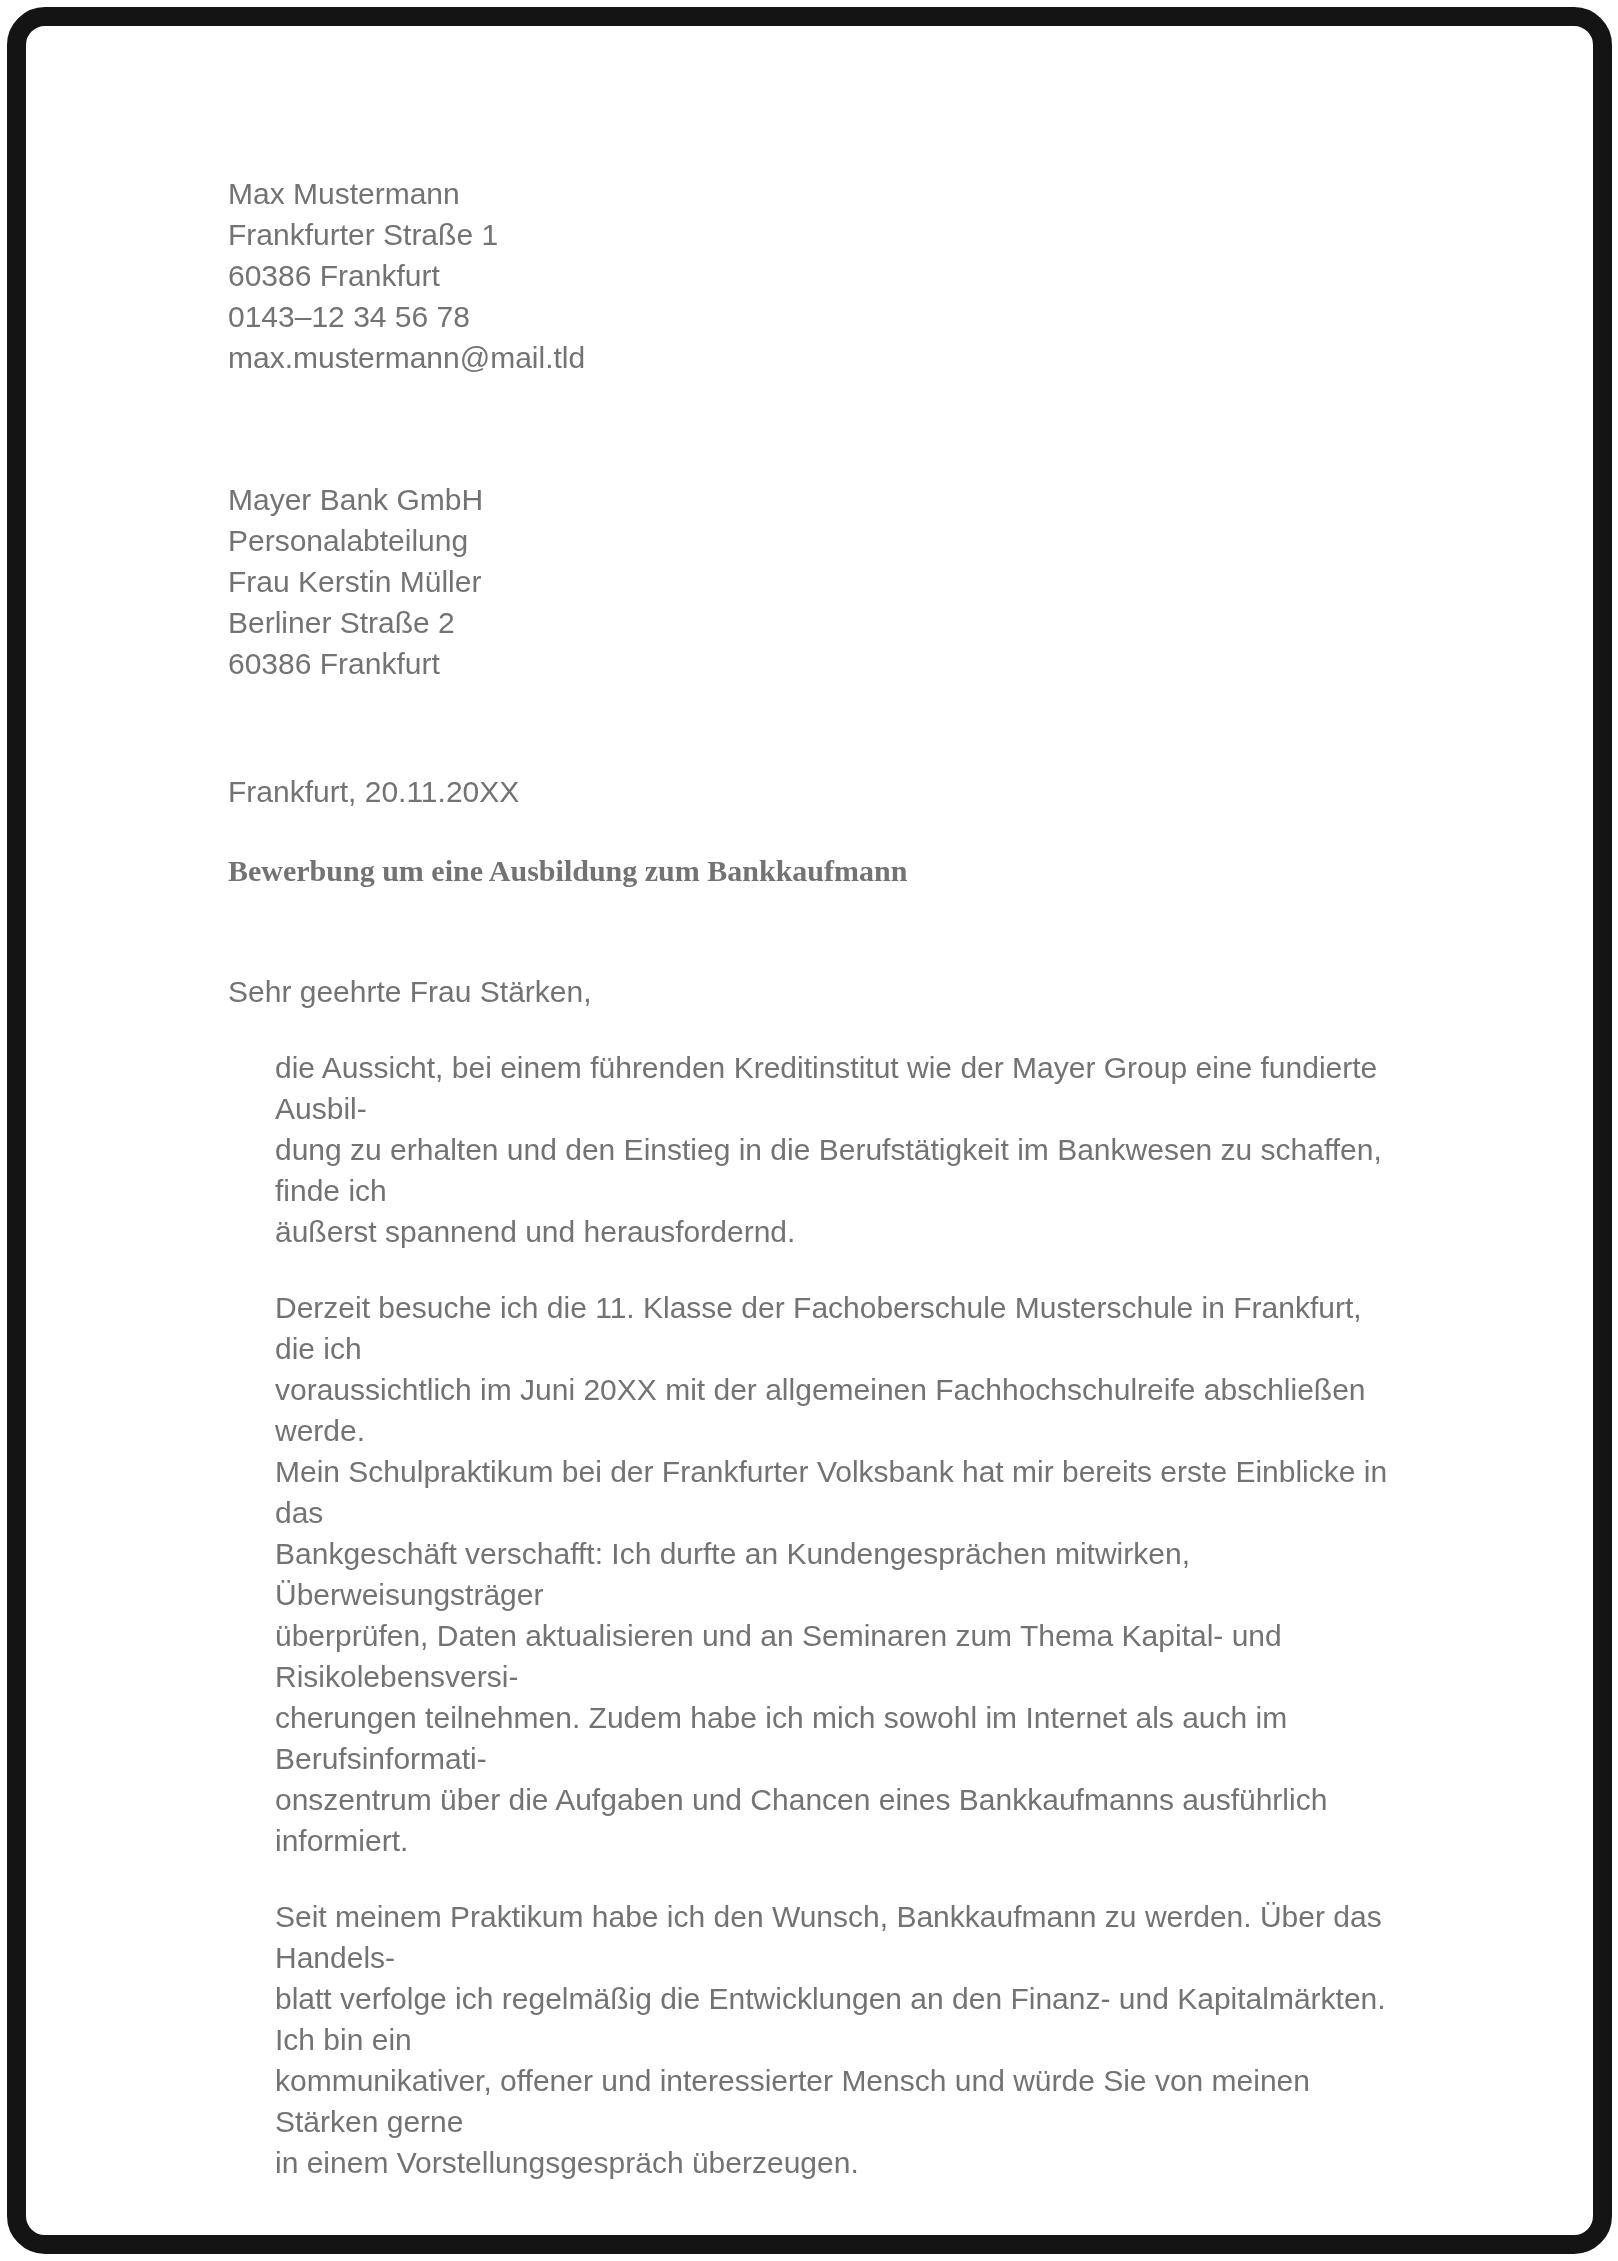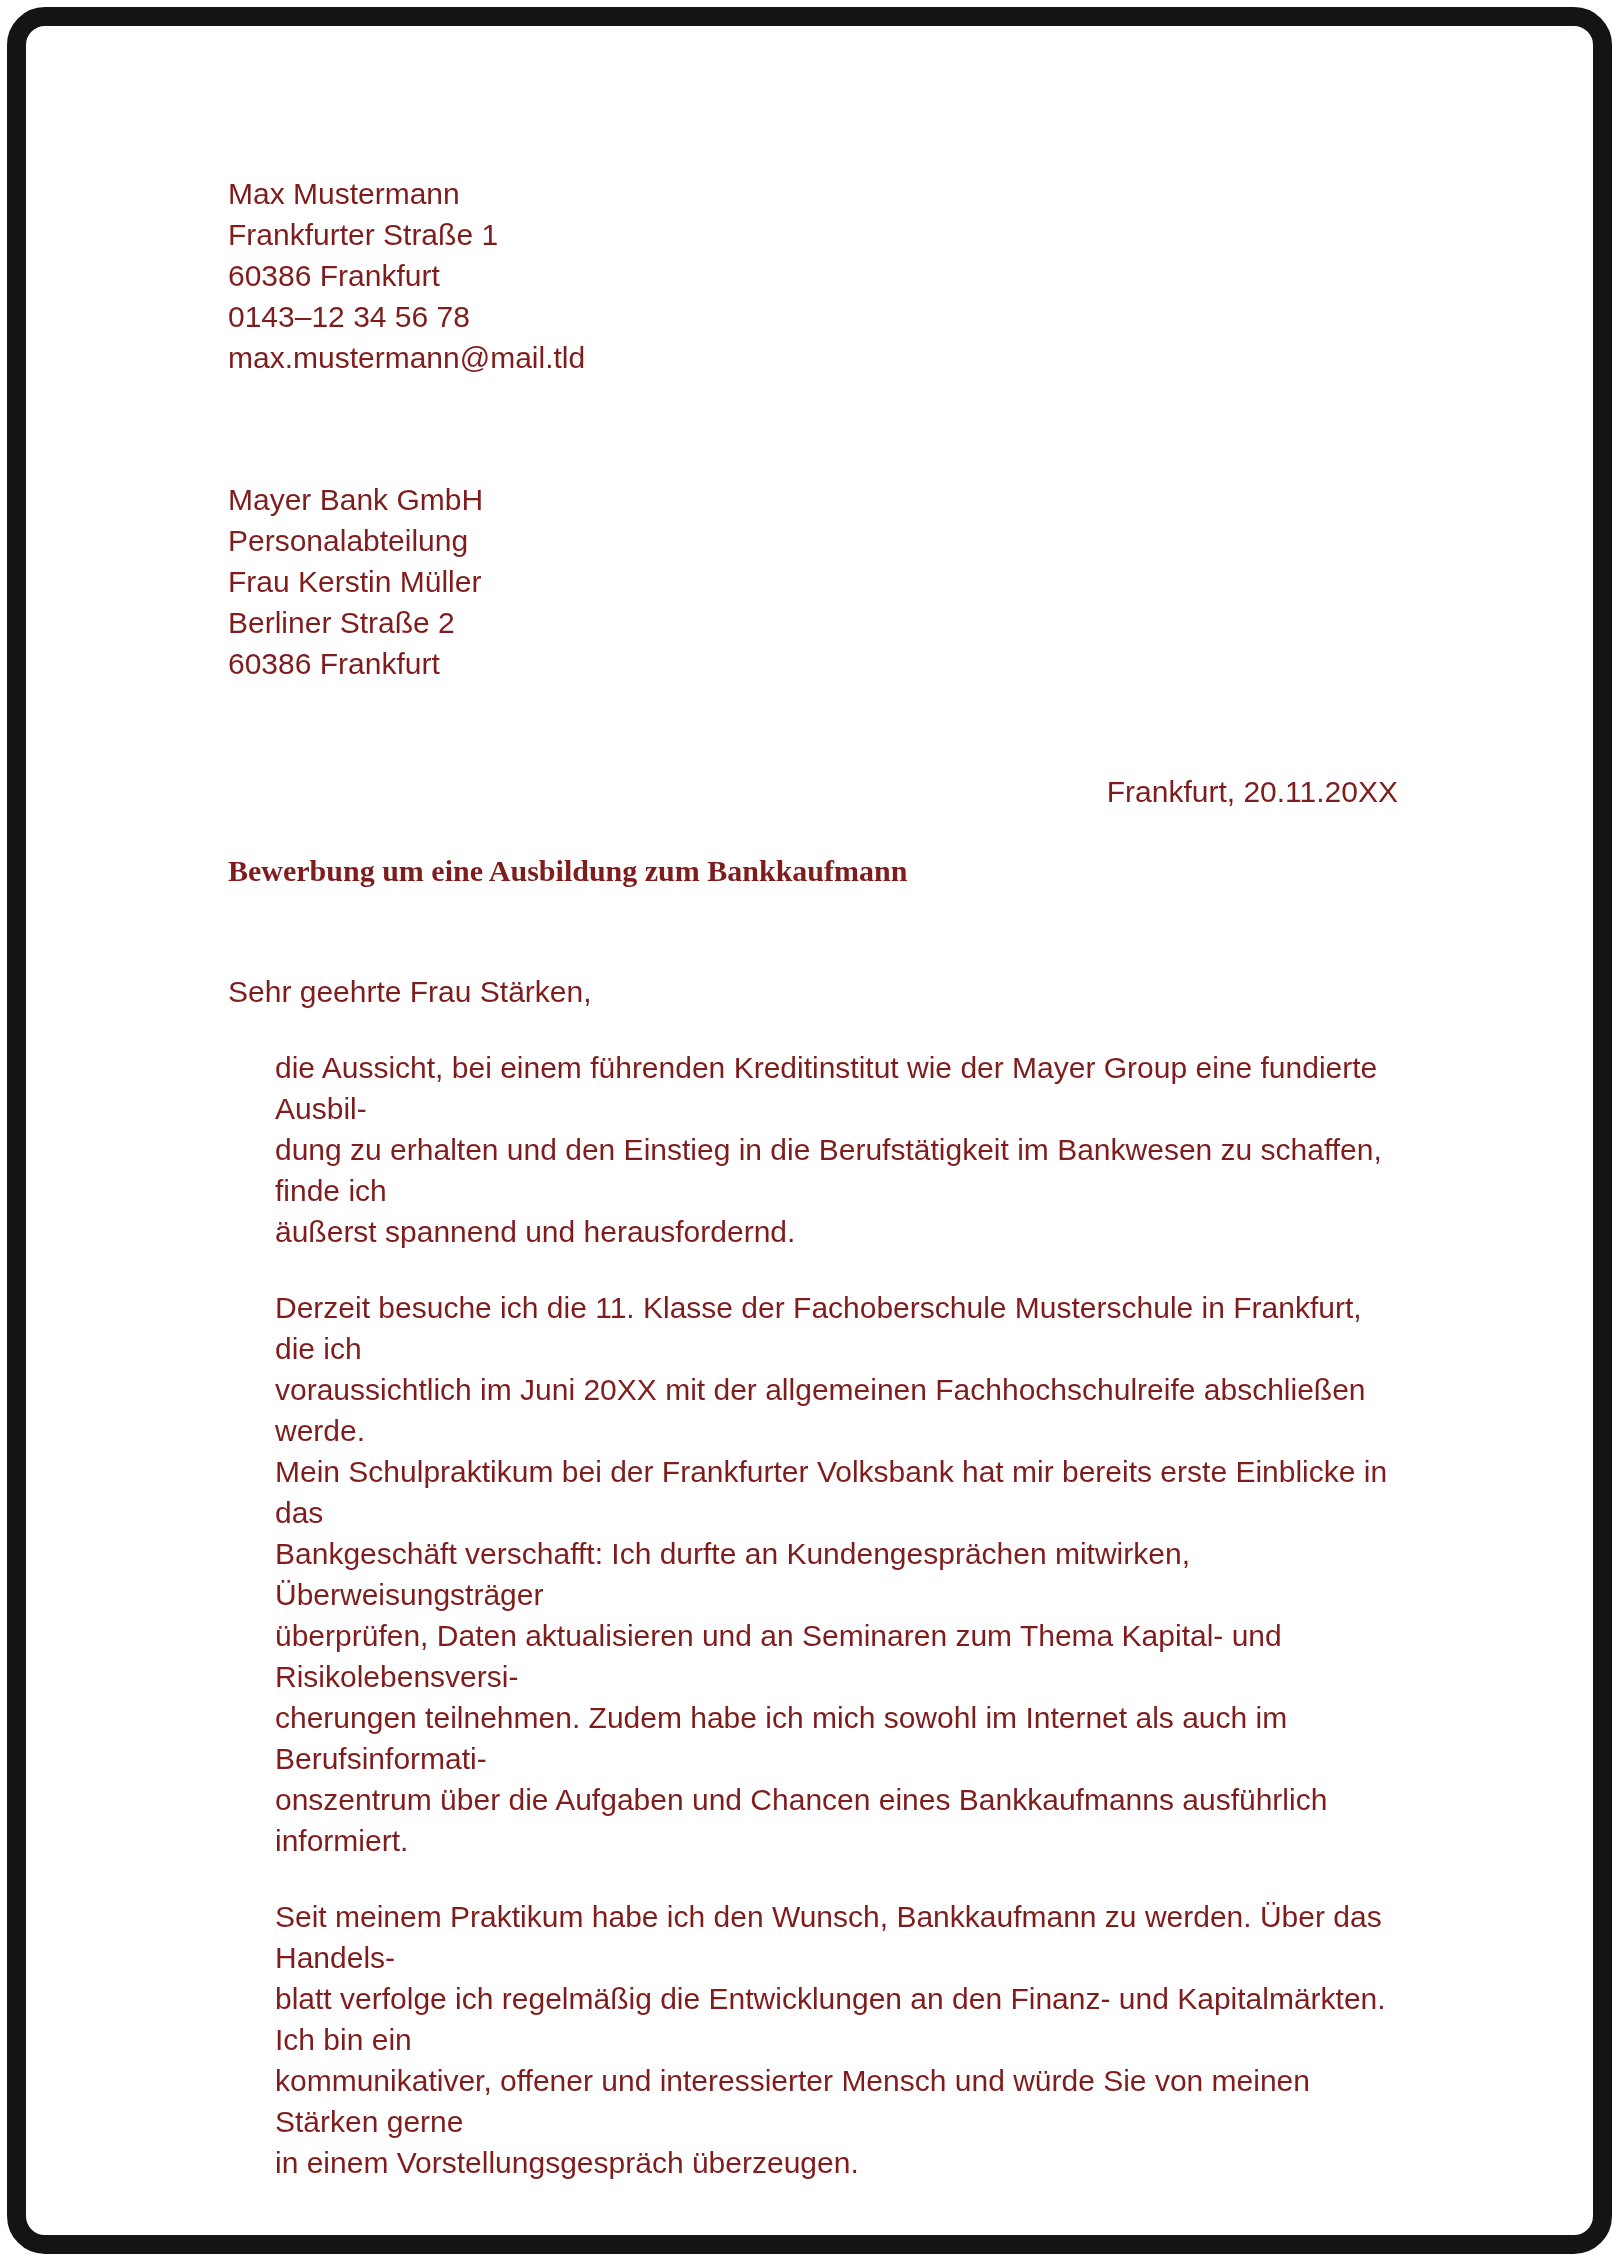--- a/index.html
+++ b/index.html
@@ -16,30 +16,30 @@
     width: 1605px;
     height: 2247px;
     border: 19px solid #141414;
     border-radius: 38px;
     background: #ffffff;
     overflow: hidden;
   }
   .content {
     position: relative;
     padding: 147px 195px 0 202px;
-    color: #7f1d1d;
+    color: #737373;
     font-size: 30px;
     line-height: 41px;
   }
   .lines { white-space: pre-line; }
   .address-block { }
   .recipient-block { margin-top: 101px; }
   .date-line {
     margin-top: 87px;
-    text-align: right;
+    text-align: left;
   }
   .subject-line {
     margin-top: 38px;
     font-weight: bold;
     font-family: Liberation Serif, serif;
   }
   .salutation { margin-top: 80px; }
   .body-paragraph { margin-top: 35px; margin-left: 47px; }
 </style>
 </head>

